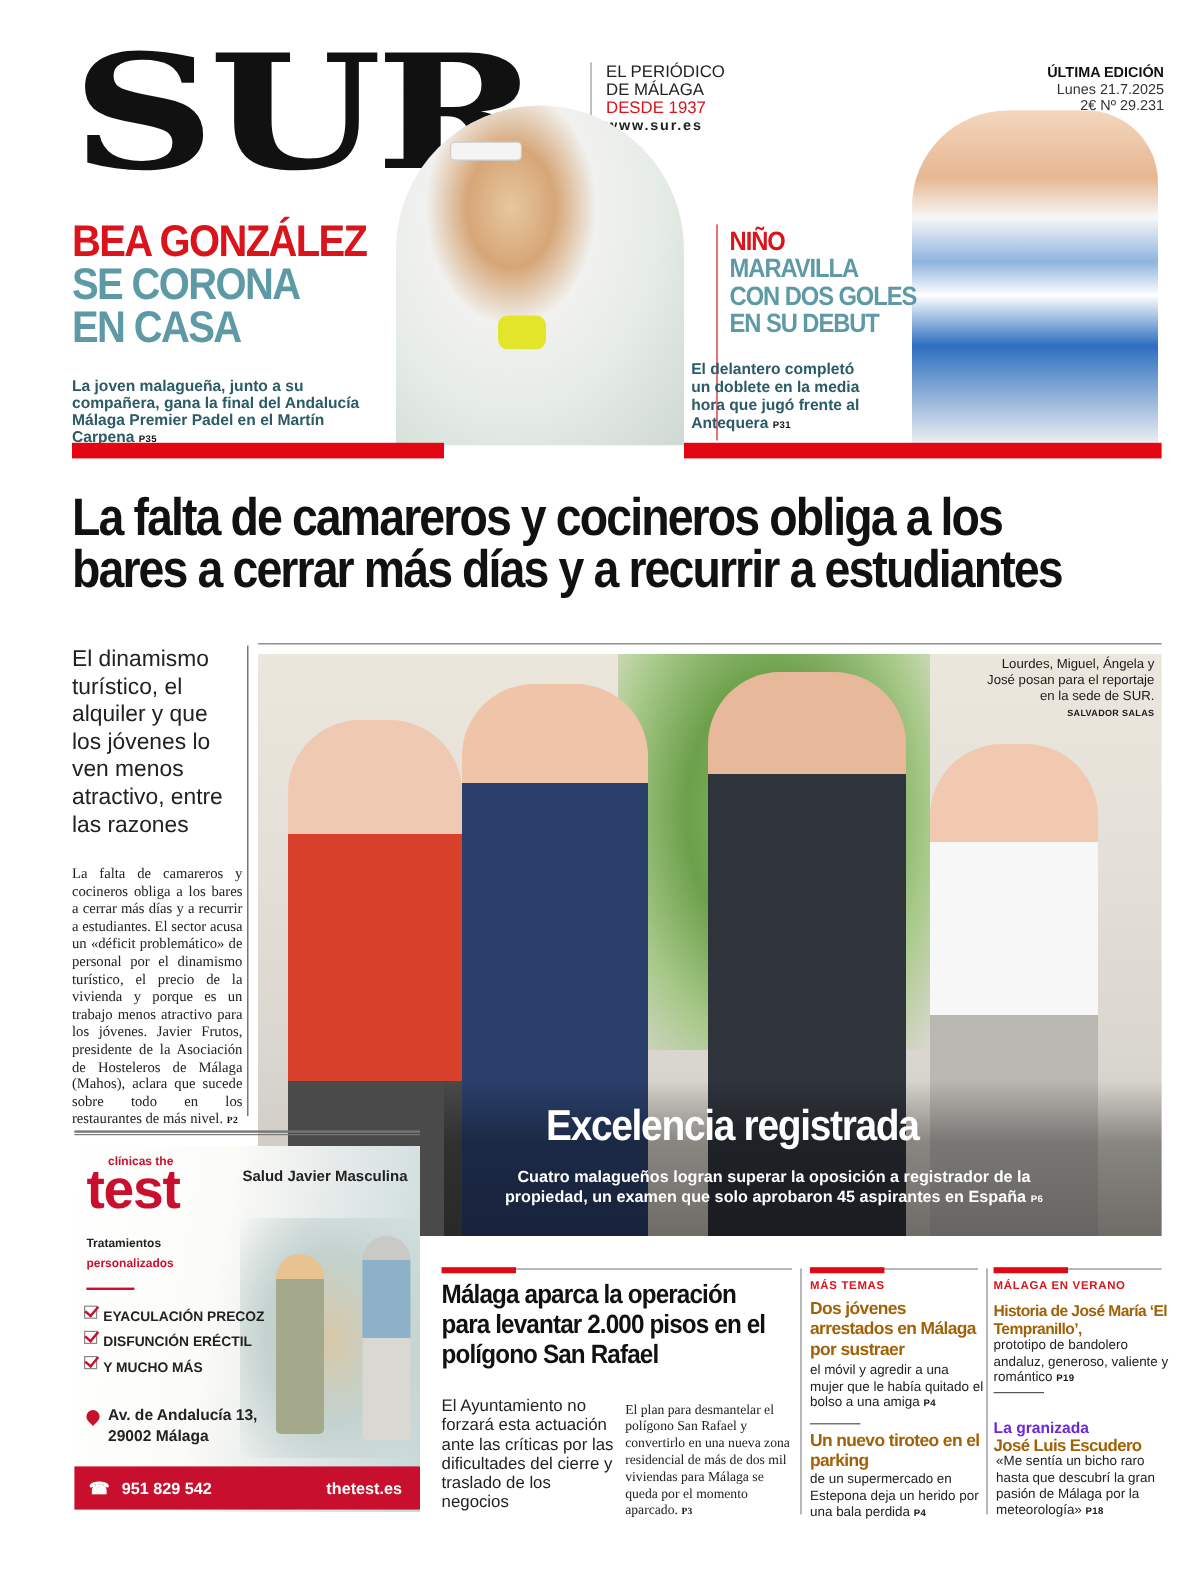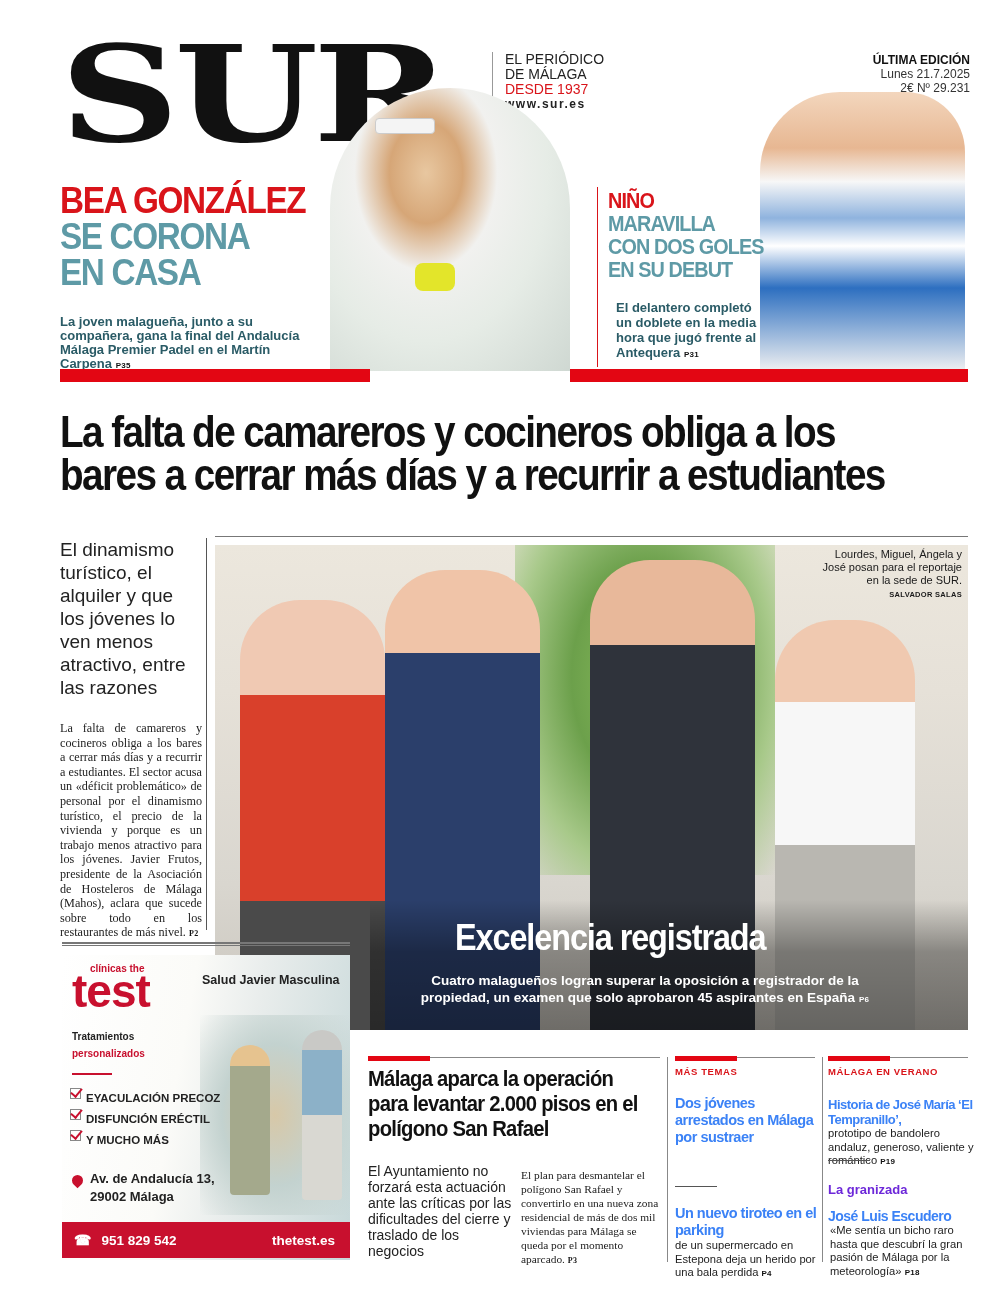--- a/index.html
+++ b/index.html
@@ -30,21 +30,21 @@
   .teaser1-head .red { color: #d9141a; display: block; }
   .teaser1-head .teal { color: #5e9aa6; display: block; }
   .teaser1-body { left: 60px; top: 315px; width: 260px; font-size: 13px; line-height: 14px; color: #2a5b66; font-weight: 700; }
   .pref { font-size: 8px; font-weight: 900; color: #111; letter-spacing: 0.3px; }
 
   
   .teaser2-rule { left: 597px; top: 187px; width: 1px; height: 180px; background: #d9141a; }
   .teaser2-head { left: 608px; top: 189px; font-weight: 700; font-size: 22px; line-height: 23px; letter-spacing: -1px; transform: scaleX(0.9); transform-origin: left top; }
   .teaser2-head .red { color: #d9141a; display: block; }
   .teaser2-head .teal { color: #5e9aa6; display: block; }
-  .teaser2-body { left: 616px; top: 300px; width: 145px; font-size: 13px; line-height: 15px; color: #2a5b66; font-weight: 700; }
+  .teaser2-body { left: 576px; top: 300px; width: 145px; font-size: 13px; line-height: 15px; color: #2a5b66; font-weight: 700; }
 
   .red-bar { top: 369px; height: 13px; background: #e30613; }
 
   
   .main-head { left: 60px; top: 410px; width: 1000px; font-weight: 700; font-size: 44px; line-height: 43px; letter-spacing: -1.8px; color: #111; transform: scaleX(0.88); transform-origin: left top; }
 
   
   .deck { left: 60px; top: 538px; width: 140px; font-size: 19px; line-height: 23px; color: #222; font-weight: 400; }
   .vline1 { left: 206px; top: 538px; width: 1px; height: 392px; background: #555; }
   .lead-body { left: 60px; top: 721px; width: 142px; font-family: "Liberation Serif", serif; font-size: 12.2px; line-height: 14.6px; color: #222; text-align: justify; }
@@ -92,21 +92,21 @@
   
   .redtab { height: 5px; width: 62px; background: #e30613; }
   .greyrule { height: 1px; background: #888; }
   .vline2 { width: 1px; background: #888; }
 
   .story2-head { left: 368px; top: 1066px; width: 300px; font-weight: 700; font-size: 22px; line-height: 25px; letter-spacing: -0.8px; color: #111; transform: scaleX(0.92); transform-origin: left top; }
   .story2-deck { left: 368px; top: 1163px; width: 145px; font-size: 14px; line-height: 16px; color: #222; }
   .story2-body { left: 521px; top: 1168px; width: 142px; font-family: "Liberation Serif", serif; font-size: 11.4px; line-height: 14px; color: #222; }
 
   .sec-label { font-size: 9.5px; font-weight: 700; color: #d9141a; letter-spacing: 0.6px; }
-  .brief-head { font-weight: 700; font-size: 14.5px; line-height: 17px; color: #3b82f6; letter-spacing: -0.5px; margin-top: 12px; }
+  .brief-head { font-weight: 700; font-size: 14.5px; line-height: 17px; color: #a16207; letter-spacing: -0.5px; }
   .brief-body { font-size: 11.2px; line-height: 13.5px; color: #222; }
   .mini-rule { width: 42px; height: 1px; background: #555; }
   .teal-kicker { font-weight: 700; font-size: 13px; color: #6d28d9; line-height: 15px; margin-top: 16px; }
 </style>
 </head>
 <body>
 
 <div class="abs logo">SUR</div>
 <div class="abs mast-divider"></div>
 <div class="abs mast-info">
@@ -232,20 +232,24 @@
   <span>El plan para desmantelar el polígono San Rafael y convertirlo en una nueva zona residencial de más de dos mil viviendas para Málaga se queda por el momento aparcado.</span>
   <span class="pref">P3</span>
 </div>
 <div class="abs vline2" style="left:667px;top:1057px;height:205px;"></div>
 
 <div class="abs greyrule" style="left:675px;top:1057px;width:140px;"></div>
 <div class="abs redtab" style="left:675px;top:1056px;"></div>
 <div class="abs sec-label" style="left:675px;top:1066px;">MÁS TEMAS</div>
 <div class="abs" style="left:675px;top:1083px;width:145px;">
   <div class="brief-head">Dos jóvenes arrestados en Málaga por sustraer</div>
+  <div class="brief-body" style="margin-top:2px;">
+    <span>el móvil y agredir a una mujer que le había quitado el bolso a una amiga</span>
+    <span class="pref">P4</span>
+  </div>
 </div>
 <div class="abs mini-rule" style="left:675px;top:1186px;"></div>
 <div class="abs" style="left:675px;top:1193px;width:145px;">
   <div class="brief-head">Un nuevo tiroteo en el parking</div>
   <div class="brief-body">
     <span>de un supermercado en Estepona deja un herido por una bala perdida</span>
     <span class="pref">P4</span>
   </div>
 </div>
 <div class="abs vline2" style="left:822px;top:1057px;height:205px;"></div>

